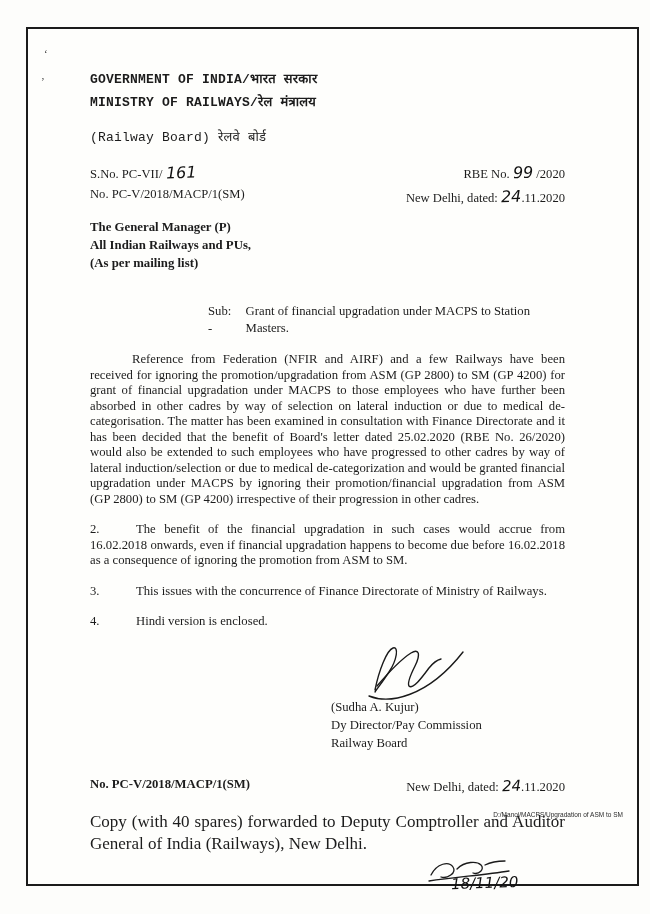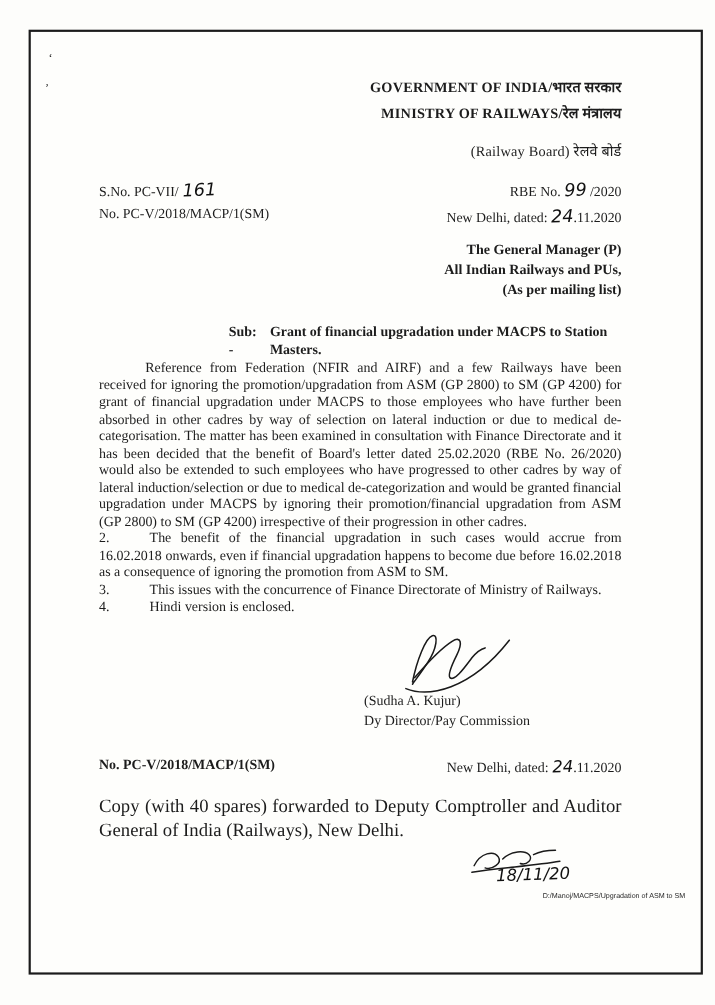--- a/index.html
+++ b/index.html
@@ -10,38 +10,38 @@
   }
   .frame{
     position:absolute;left:26px;top:27px;width:613px;height:859px;
     border:2px solid #1b1b1b;box-sizing:border-box;background:#fefefc;
   }
   .content{padding:40px 72px 0 62px;box-sizing:border-box;height:100%;position:relative;}
   .scan-mark{position:absolute;font-size:11px;color:#333;}
   .mark1{left:16px;top:18px;}
   .mark2{left:13px;top:46px;}
 
-  .hdr{ text-align:right;font-weight:600;font-size:13px;letter-spacing:.2px;line-height:1.75;}
+  .hdr{ text-align:left;font-weight:600;font-size:13px;letter-spacing:.2px;line-height:1.75;font-family:Liberation Mono, monospace;}
   .hdr .h3{font-weight:500;margin-top:12px;}
 
   .refrow{display:flex;justify-content:space-between;margin-top:12px;font-size:12.6px;}
   .refleft div{line-height:1.5;}
   .refright{text-align:right;line-height:1.5;}
   .hw{
     font-family:"DejaVu Sans",sans-serif;font-style:italic;font-size:16px;
     display:inline-block;transform:rotate(-2deg);font-weight:500;color:#111;
   }
   .hw-sm{font-size:15px;}
 
-  .addr{margin-top:10px;font-weight:bold;font-size:12.8px;line-height:1.4;text-align:right;}
+  .addr{margin-top:10px;font-weight:bold;font-size:12.8px;line-height:1.4;}
 
-  .subject{display:flex;gap:8px;margin:20px 0 0 118px;font-weight:bold;font-size:12.7px;line-height:1.35;}
+  .subject{display:flex;gap:8px;margin:30px 0 0 118px;font-weight:normal;font-size:12.7px;line-height:1.35;}
   .sub-text{max-width:352px;display:inline-block;}
 
-  .para{font-size:12.7px;line-height:1.22;text-align:justify;margin-top:0;}
+  .para{font-size:12.7px;line-height:1.22;text-align:justify;margin-top:15px;}
   .p-first{text-indent:42px;}
   .pnum{display:inline-block;width:46px;text-indent:0;}
 
   .sig-block{margin:10px 4px 0 auto;width:230px;text-align:left;font-size:12.7px;line-height:1.45;}
   .sig-block svg{display:block;margin:0 auto -4px 30px;}
 
   .footrow{display:flex;justify-content:space-between;margin-top:24px;font-size:12.7px;font-weight:bold;}
   .footrow .fr-right{font-weight:normal;}
 
   .copy{font-size:17px;line-height:1.3;text-align:justify;margin-top:16px;}
@@ -116,20 +116,21 @@
     <div class="sig-block">
       <svg width="110" height="62" viewBox="0 0 110 62">
         <g stroke="#1a1a1a" fill="none" stroke-width="1.4" stroke-linecap="round">
           <path d="M14,50 C18,30 26,10 32,8 C38,6 36,20 28,32 C22,41 16,49 14,52"></path>
           <path d="M16,46 C28,32 42,18 50,13 C58,8 60,14 54,26 C50,34 46,43 48,46 C52,50 62,36 68,28 C72,23 76,20 80,19"></path>
           <path d="M8,56 C28,64 66,58 102,12"></path>
         </g>
       </svg>
       <div>(Sudha A. Kujur)</div>
       <div>Dy Director/Pay Commission</div>
+      <div>Railway Board</div>
     </div>
 
     <div class="footrow">
       <div>No. PC-V/2018/MACP/1(SM)</div>
       <div class="fr-right">
         <span>New Delhi, dated:</span>
         <span class="hw hw-sm">24</span><span>.11.2020</span>
       </div>
     </div>
 

